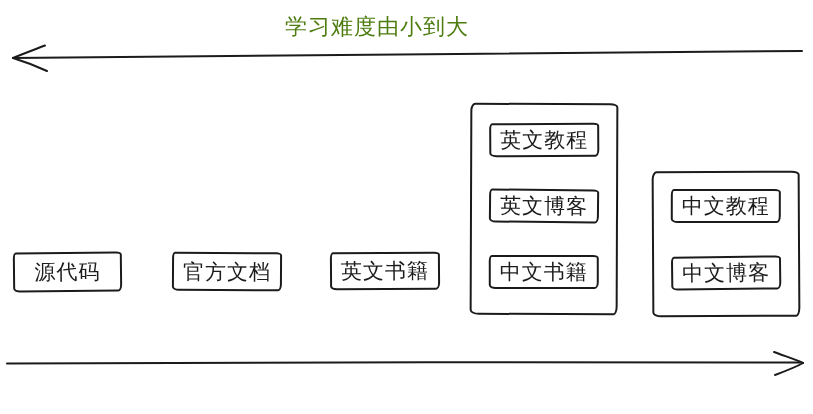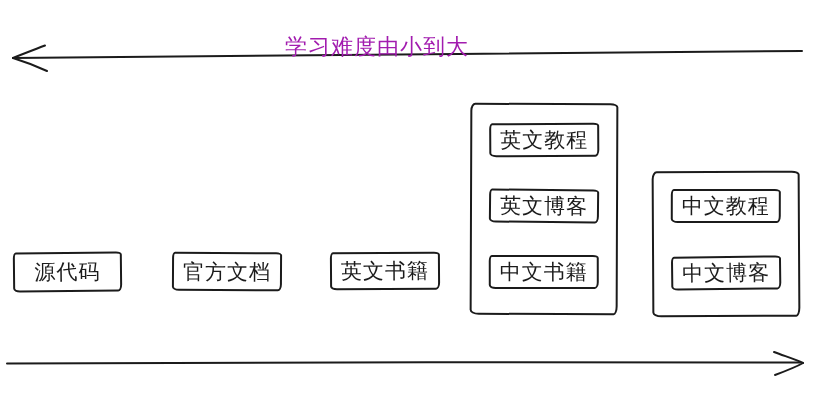--- a/index.html
+++ b/index.html
@@ -15,23 +15,22 @@
   }
   .arrows {
     position: absolute;
     left: 0; top: 0;
   }
   .axis-label {
     position: absolute;
     font-size: 22px;
     letter-spacing: 1px;
     white-space: nowrap;
-    color: #a21caf;
+    color: #4d7c0f;
     transform: translateX(-50%);
-    margin-top: 20px;
   }
   .axis-label.top-axis  { left: 377px; top: 12px; }
   .axis-label.bottom-axis { left: 385px; top: 378px; }
   .node {
     position: absolute;
     display: flex;
     align-items: center;
     justify-content: center;
     border: 2px solid #1b1b1b;
     background: #ffffff;

